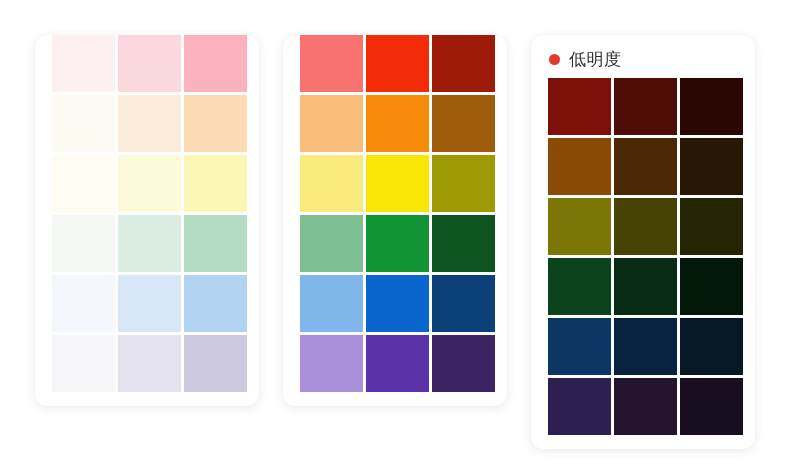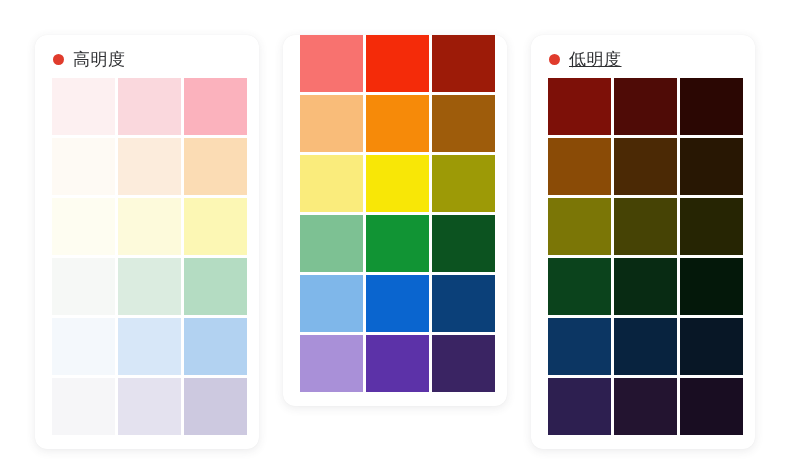--- a/index.html
+++ b/index.html
@@ -87,24 +87,20 @@
     display: block;
   }
 </style>
 </head>
 <body>
 
 <div id="stage" style="background: rgb(255, 255, 255);">
   <div class="panels">
 
     <div class="card">
-      <div class="card-header">
-        <span class="dot" style="background: rgb(224, 59, 44);"></span>
-        <span class="card-title" style="color: rgb(47, 48, 51);">高明度</span>
-      </div>
       <div class="swatch-grid">
         <span class="swatch" style="background: rgb(253, 240, 241);"></span>
         <span class="swatch" style="background: rgb(250, 216, 221);"></span>
         <span class="swatch" style="background: rgb(251, 178, 189);"></span>
         <span class="swatch" style="background: rgb(254, 250, 244);"></span>
         <span class="swatch" style="background: rgb(252, 236, 220);"></span>
         <span class="swatch" style="background: rgb(251, 220, 180);"></span>
         <span class="swatch" style="background: rgb(254, 253, 241);"></span>
         <span class="swatch" style="background: rgb(253, 250, 219);"></span>
         <span class="swatch" style="background: rgb(252, 247, 180);"></span>
@@ -139,21 +135,21 @@
         <span class="swatch" style="background: rgb(11, 64, 121);"></span>
         <span class="swatch" style="background: rgb(169, 144, 216);"></span>
         <span class="swatch" style="background: rgb(92, 50, 168);"></span>
         <span class="swatch" style="background: rgb(58, 36, 99);"></span>
       </div>
     </div>
 
     <div class="card">
       <div class="card-header">
         <span class="dot" style="background: rgb(224, 59, 44);"></span>
-        <span class="card-title" style="color: rgb(47, 48, 51); text-decoration: underline;">低明度</span>
+        <span class="card-title" style="color: rgb(47, 48, 51);">低明度</span>
       </div>
       <div class="swatch-grid">
         <span class="swatch" style="background: rgb(125, 16, 8);"></span>
         <span class="swatch" style="background: rgb(79, 11, 6);"></span>
         <span class="swatch" style="background: rgb(43, 7, 3);"></span>
         <span class="swatch" style="background: rgb(138, 75, 6);"></span>
         <span class="swatch" style="background: rgb(75, 41, 5);"></span>
         <span class="swatch" style="background: rgb(40, 23, 3);"></span>
         <span class="swatch" style="background: rgb(123, 118, 6);"></span>
         <span class="swatch" style="background: rgb(70, 67, 5);"></span>

